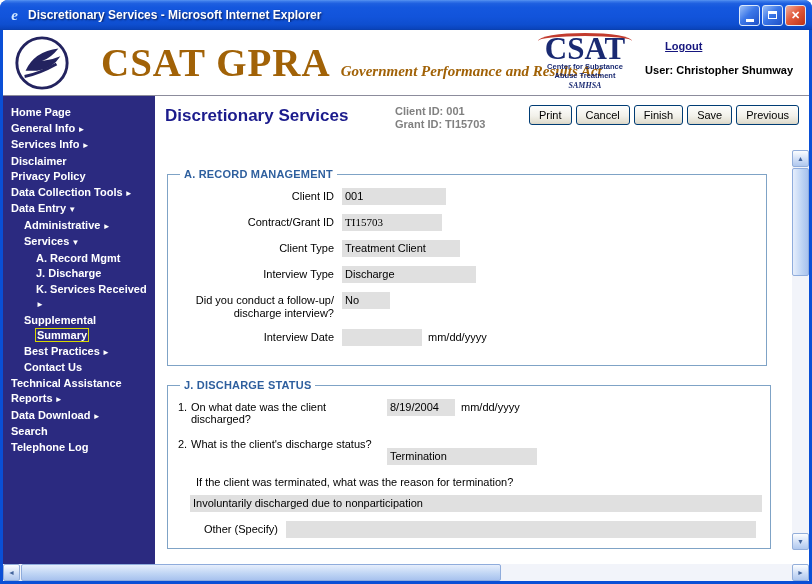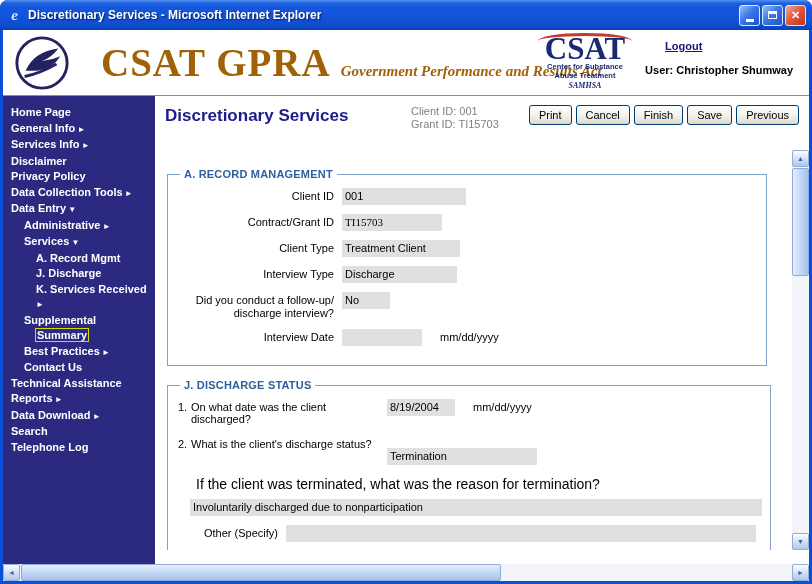--- a/index.html
+++ b/index.html
@@ -51,43 +51,43 @@
   .sidebar { width:152px; flex:0 0 152px; background:#2B2A80; color:#fff; padding-top:9px; overflow:hidden; }
   .nav-item { font-size:11px; font-weight:bold; line-height:13.5px; padding:1px 2px 1px 8px; cursor:pointer; }
   .nav-item.ind1 { padding-left:21px; }
   .nav-item.ind2 { padding-left:33px; }
   .arrow { font-size:8px; }
   .sel { outline:1px solid #D8D800; padding:0 1px; }
 
   .main { flex:1; background:#fff; display:flex; flex-direction:column; }
   .main-header { height:54px; flex:0 0 54px; position:relative; }
   .page-title { position:absolute; left:10px; top:10px; font-size:17px; font-weight:bold; color:#1B1B8C; }
-  .ids { position:absolute; left:256px; top:9px; font-size:11px; font-weight:normal; color:#808080; line-height:13px; white-space:nowrap; }
+  .ids { position:absolute; left:240px; top:9px; font-size:11px; font-weight:bold; color:#808080; line-height:13px; white-space:nowrap; }
   .action-buttons { position:absolute; right:10px; top:9px; display:flex; gap:4px; }
   .xp-btn { font-family:"Liberation Sans",sans-serif; font-size:11px; padding:3px 9px;
             background:linear-gradient(180deg,#FEFEFD 0%,#F2F1EA 55%,#E2DFD2 90%,#D8D4C4 100%);
             border:1px solid #003C74; border-radius:3px; cursor:pointer; }
 
   .content-wrap { height:400px; flex:0 0 400px; display:flex; }
   .content { flex:1; overflow:hidden; padding:18px 0 0 12px; }
 
   fieldset.fs { width:600px; border:1px solid #7FA3C6; margin-bottom:13px; padding:8px 8px 10px 8px; }
   fieldset.fs legend { color:#2E5F9E; font-size:11px; font-weight:bold; padding:0 4px; margin-left:4px; letter-spacing:.2px; }
 
   .rm-row { display:flex; align-items:flex-start; margin-bottom:9px; font-size:11px; }
   .rm-label { width:158px; text-align:right; margin-right:8px; line-height:13px; padding-top:2px; }
   .field-box { background:#E0E0E0; height:17px; line-height:17px; font-size:11px; padding:0 3px;
                display:inline-block; vertical-align:top; overflow:hidden; white-space:nowrap; }
-  .suffix { font-size:11px; margin-left:18px; padding-top:2px; }
+  .suffix { font-size:11px; margin-left:6px; padding-top:2px; }
 
   .q-row { display:flex; align-items:flex-start; margin-bottom:11px; font-size:11px; }
   .q-num { width:13px; margin-left:2px; padding-top:2px; }
   .q-label { width:196px; padding-top:2px; }
   .w85 { width:68px; } .w150 { width:150px;margin-top:12px; }
-  .reason-label { font-size:14px; margin:2px 0 7px 20px; }
+  .reason-label { font-size:11px; margin:2px 0 7px 20px; }
   .reason-box { display:block; margin-left:14px; width:572px; margin-bottom:9px; }
   .other-row { display:flex; margin-left:28px; font-size:11px; align-items:flex-start; }
   .other-label { padding-top:2px; margin-right:8px; white-space:nowrap; }
   .other-box { flex:1; margin-right:6px; }
 
   
   .vscroll { width:17px; flex:0 0 17px; display:flex; flex-direction:column; background:#F2F4FA; }
   .scroll-btn { width:17px; height:17px; flex:0 0 17px;
     background:linear-gradient(180deg,#FDFEFF 0%,#CCDCF6 60%,#B0C8EE 100%);
     border:1px solid #93AEDA; border-radius:2px; color:#41639C; font-size:7px;
@@ -190,33 +190,33 @@
         </div>
 
         <div class="content-wrap">
           <div class="content">
 
             <fieldset class="fs">
               <legend>A. RECORD MANAGEMENT</legend>
               <div>
                   <div class="rm-row">
                     <div class="rm-label">Client ID</div>
-                    <div class="field-box" style="width: 124px;">001</div>
+                    <div class="field-box" style="width: 104px;">001</div>
                   </div>
                   <div class="rm-row">
                     <div class="rm-label">Contract/Grant ID</div>
                     <div class="field-box" style="width: 100px; font-family: Liberation Serif, serif;">TI15703</div>
                   </div>
                   <div class="rm-row">
                     <div class="rm-label">Client Type</div>
                     <div class="field-box" style="width: 118px;">Treatment Client</div>
                   </div>
                   <div class="rm-row">
                     <div class="rm-label">Interview Type</div>
-                    <div class="field-box" style="width: 115px;">Discharge</div>
+                    <div class="field-box" style="width: 134px;">Discharge</div>
                   </div>
                   <div class="rm-row">
                     <div class="rm-label">Did you conduct a follow-up/<br>discharge interview?</div>
                     <div class="field-box" style="width: 48px;">No</div>
                   </div>
                   <div class="rm-row">
                     <div class="rm-label">Interview Date</div>
                     <div class="field-box" style="width: 80px;"></div>
                     <span class="suffix">mm/dd/yyyy</span>
                   </div>

